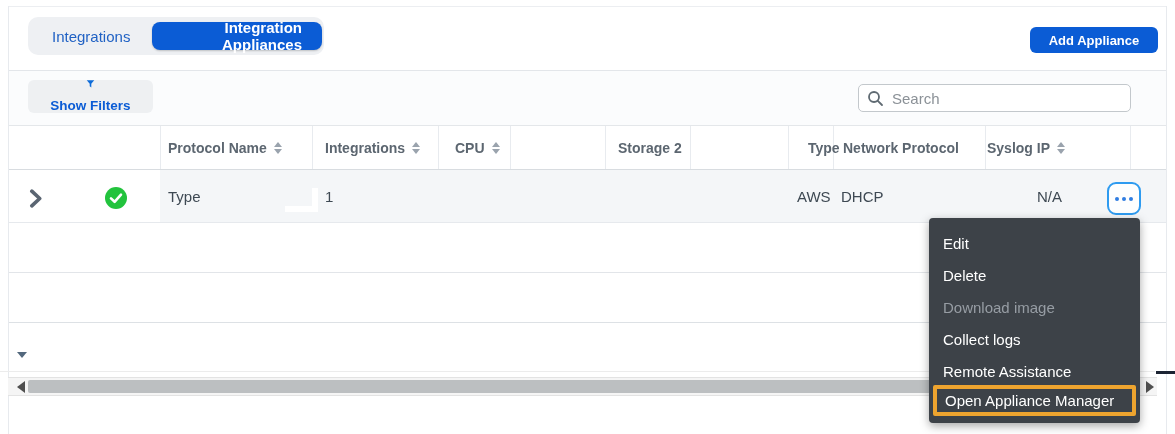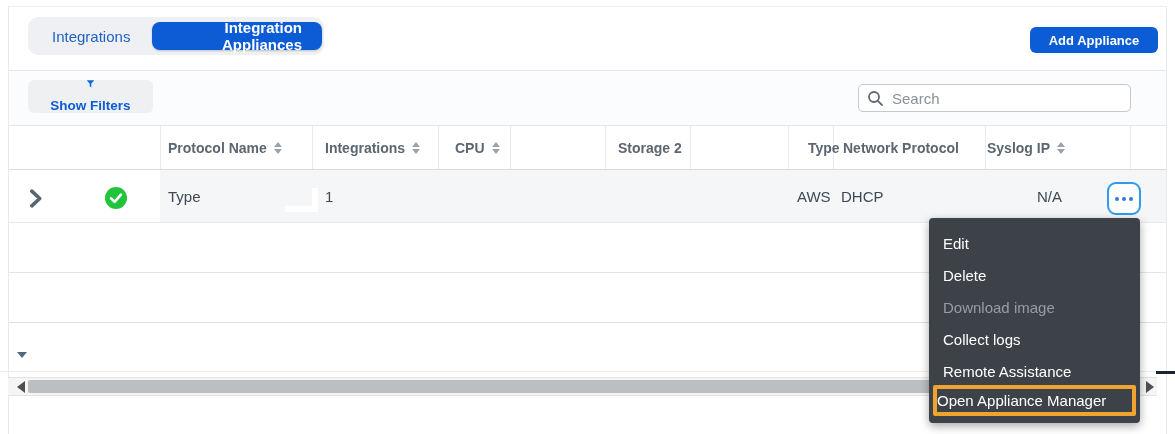--- a/index.html
+++ b/index.html
@@ -90,21 +90,21 @@
 
   
   .context-menu { position:absolute; left:929px; top:218px; width:211px; height:205px;
     background:#3d4248; border-radius:4px; box-shadow:0 3px 10px rgba(0,0,0,.35);
     padding-top:9px; z-index:10; }
   .menu-item { height:32px; display:flex; align-items:center; padding-left:14px;
     color:#ffffff; font-size:15px; font-weight:500; cursor:pointer; white-space:nowrap; }
   .menu-item.disabled { color:#979da4; cursor:default; }
   .menu-item-highlighted { position:absolute; left:4px; top:167px; width:203px; height:31px;
     border:4px solid #eea42f; border-radius:2px; display:flex; align-items:center;
-    padding-left:0; color:#ffffff; font-size:15px; font-weight:500; cursor:pointer;
+    padding-left:8px; color:#ffffff; font-size:15px; font-weight:500; cursor:pointer;
     white-space:nowrap; background:#3d4248; }
 </style>
 </head>
 <body>
 
 <div id="screen">
 
   <div class="card-border-top"></div>
   <div class="card-border-left"></div>
   <div class="card-border-right"></div>

